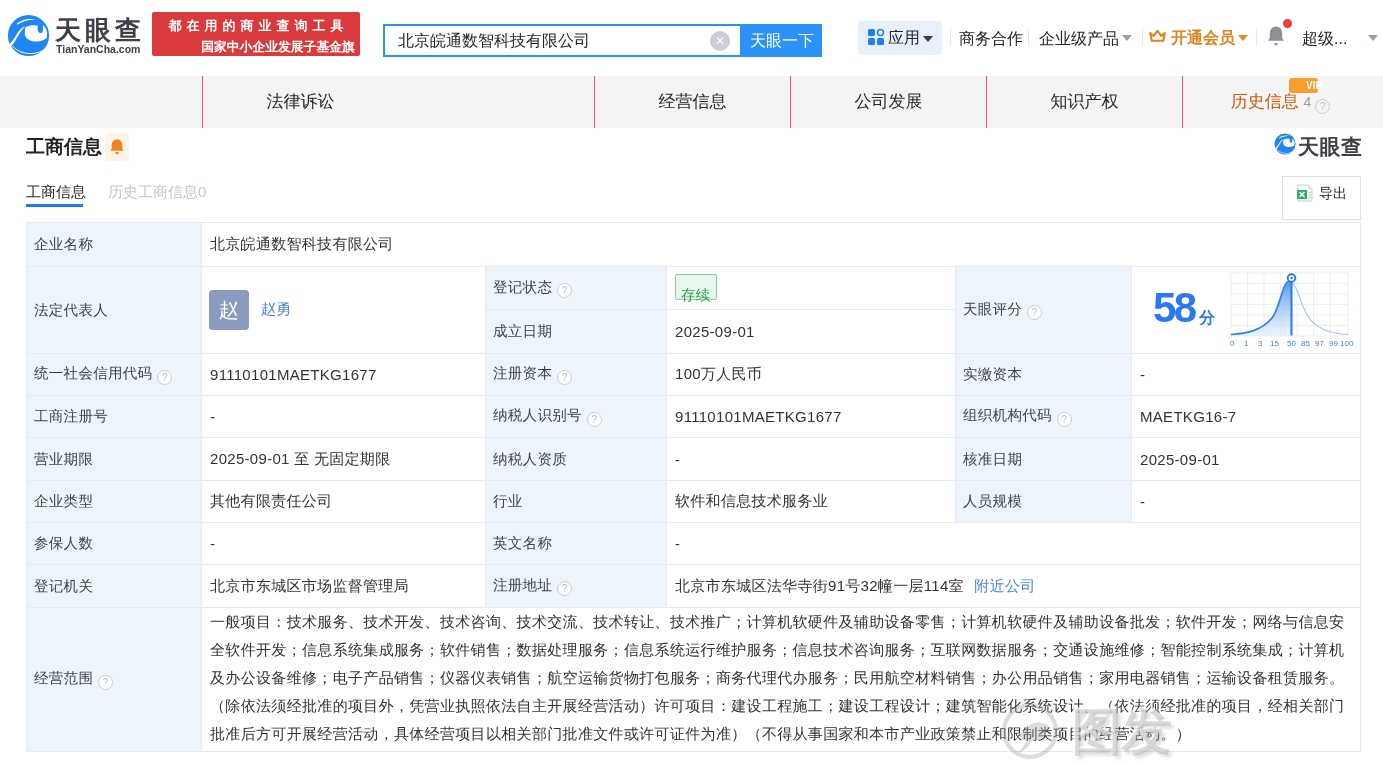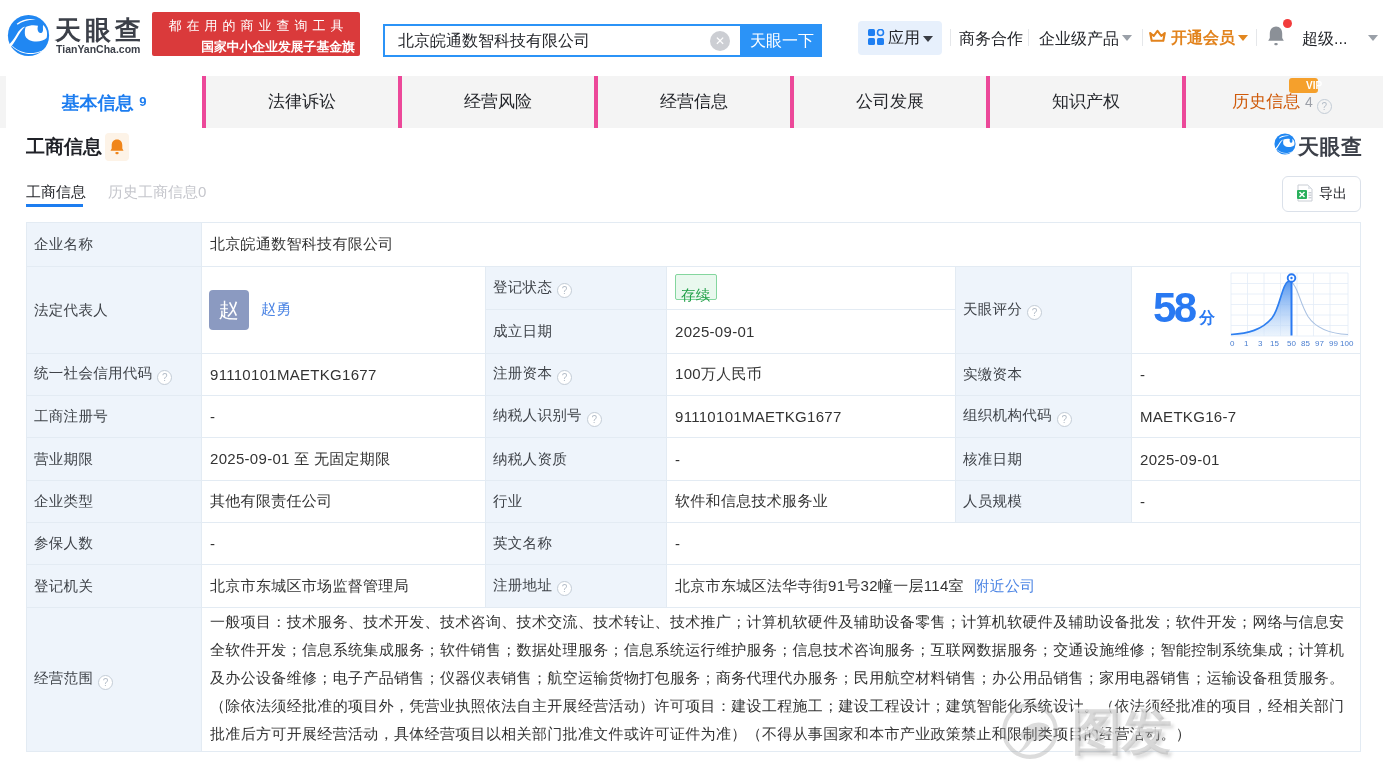--- a/index.html
+++ b/index.html
@@ -6,21 +6,21 @@
 html,body { width:1383px; height:765px; overflow:hidden; background:#fff;
   font-family:"Liberation Sans", sans-serif; }
 .abs { position:absolute; }
 #page { position:relative; width:1383px; height:765px; }
 
 
 #hdr { position:absolute; left:0; top:0; width:1383px; height:76px; background:#fff; }
 #logoTxt { position:absolute; left:55px; top:13px; font-size:26px; font-weight:bold; color:#3c4049; letter-spacing:4px;}
 #logoSub { position:absolute; left:56px; top:43px; font-size:10.5px; font-weight:bold; color:#3c4049; letter-spacing:0px;}
 #redbox { position:absolute; left:152px; top:12px; width:208px; height:44px; background:#da3a3b; border-radius:2px; color:#fff; text-align:center; }
-#redbox .l1 { font-size:13px; font-weight:normal; letter-spacing:5px; margin-top:5px; text-indent:5px;}
+#redbox .l1 { font-size:13px; font-weight:bold; letter-spacing:5px; margin-top:5px; text-indent:5px;}
 #redbox .l2 { font-size:12.8px; font-weight:bold; letter-spacing:0px; margin-top:4px;margin-left:44px; }
 
 #stabs { position:absolute; left:389px; top:2px; height:22px; border-bottom:2px solid #3a3f47; padding-bottom:0; width:227px;}
 .stab { position:absolute; top:0; height:22px; line-height:22px; font-size:15px; font-weight:600; color:#16181d; text-align:center;}
 .stab.on { background:#2b93f7; color:#fff; width:52px; }
 #sinput { position:absolute; left:383px; top:24px; width:359px; height:33px; border:2px solid #2b93f7; background:#fff; line-height:29px; font-size:16px; color:#24262b; padding-left:13px;}
 #sclear { position:absolute; left:710px; top:31px; width:20px; height:20px; border-radius:50%; background:#ccced3; color:#fff; text-align:center; line-height:20px; font-size:12px;}
 #sbtn { position:absolute; left:742px; top:24px; width:80px; height:33px; background:#2b93f7; color:#fff; font-size:16px; text-align:center; line-height:33px;}
 
 #appchip { position:absolute; left:858px; top:21px; width:84px; height:34px; background:#e7f0fc; border-radius:4px;}
@@ -28,33 +28,33 @@
 .tri { display:inline-block; width:0; height:0; border-left:5px solid transparent; border-right:5px solid transparent; border-top:6px solid #3a3d44; }
 .tri.gray { border-top-color:#9aa0a8; }
 .tri.orange { border-top-color:#e2871f; }
 .hdrlink { position:absolute; top:29px; font-size:16px; color:#24262b; }
 .vline { position:absolute; top:29px; width:1px; height:17px; background:#e5e7ea; }
 #vip { position:absolute; left:1171px; top:28px; font-size:16px; font-weight:bold; color:#e2831d; }
 #super { position:absolute; left:1302px; top:29px; font-size:16px; color:#24262b;}
 
 
 #tabbar { position:absolute; left:0; top:76px; width:1383px; height:52px; background:#f4f4f4; }
-.mtab { position:absolute; top:0; height:52px; line-height:52px; text-align:center; width:196px; font-size:17px; color:#24262b; border-left:4px solid #ec4899;}
+.mtab { position:absolute; top:0; height:52px; line-height:52px; text-align:center; width:196px; font-size:17px; color:#24262b; border-left:1px solid #ec4899;}
 .mtab.first { left:6px; background:#fff; color:#1d7df0; font-weight:bold; font-size:18px; border-left:none;}
 .mtab.first .n9 { font-size:13px; color:#1d7df0; vertical-align:3px; margin-left:2px;}
 
 
 #secTitle { position:absolute; left:26px; top:134px; font-size:19px; font-weight:bold; color:#202228; }
 #bellchip { position:absolute; left:105px; top:133px; width:24px; height:28px; background:#fdf3e7; border-radius:4px; }
 #minilogoTxt { position:absolute; left:1298px; top:133px; font-size:21px; font-weight:bold; color:#3c4049; letter-spacing:0.5px;}
 
 #subtab1 { position:absolute; left:26px; top:183px; font-size:15px; color:#24262b; }
 #subtab1u { position:absolute; left:26px; top:204px; width:57px; height:3px; background:#1d7df0; }
 #subtab2 { position:absolute; left:108px; top:183px; font-size:15px; color:#c5c6cc; }
-#exportbtn { position:absolute; left:1282px; top:176px; width:79px; height:36px; border:1px solid #dbe1ea; border-radius:6px; background:#fff;}
+#exportbtn { position:absolute; left:1282px; top:176px; width:79px; height:44px; border:1px solid #dbe1ea; border-radius:0; background:#fff;}
 #exportbtn span { position:absolute; left:36px; top:8px; font-size:14px; color:#24262b; }
 
 
 table { border-collapse:collapse; table-layout:fixed; }
 #tbl { position:absolute; left:26px; top:222px; width:1334px; }
 #tbl td { border:1px solid #e3ebf3; font-size:15px; letter-spacing:0.3px; color:#333; padding:0 0 0 8px; vertical-align:middle; }
 #tbl td.lb { background:#eef4fb; color:#3f4349; font-size:14.5px; padding-left:7px; }
 #tbl td.v { background:#fff; }
 .qm { display:inline-block; width:15px; height:15px; border:1px solid #c3ccd6; border-radius:50%; color:#b4bdc8; font-size:10px; line-height:13px; text-align:center; vertical-align:-2.5px; margin-left:5px; background:#fff;}
 .tag { display:inline-block; height:26px; line-height:24px; padding:8px 5px; background:#e9f8ee; border:1px solid #84d69e; border-radius:2px; color:#22a049; font-size:14.5px; }
@@ -114,23 +114,21 @@
     <svg class="abs" style="left:1267px;top:25px" width="18" height="22" viewBox="0 0 18 22">
       <path d="M9 1.5 C13 1.5 15.2 4.6 15.2 8.6 L15.2 13 L16.8 15.8 L1.2 15.8 L2.8 13 L2.8 8.6 C2.8 4.6 5 1.5 9 1.5 Z" fill="#8b9097"></path>
       <rect x="7.3" y="18" width="3.4" height="2.3" rx="1.1" fill="#8b9097"></rect>
     </svg>
     <div class="abs" style="left:1283px;top:19px;width:9px;height:9px;border-radius:50%;background:#f23c3c"></div>
     <div id="super">超级...</div>
     <div class="tri gray abs" style="left:1368px;top:35px"></div>
   </div>
 
   <div id="tabbar">
-    <div class="mtab first">基本信息<span class="n9"> 9</span></div>
     <div class="mtab" style="left:202px">法律诉讼</div>
-    <div class="mtab" style="left:398px">经营风险</div>
     <div class="mtab" style="left:594px">经营信息</div>
     <div class="mtab" style="left:790px">公司发展</div>
     <div class="mtab" style="left:986px">知识产权</div>
     <div class="mtab" style="left:1182px;color:#cf5a0a">历史信息 <span style="color:#9ca0a8;font-size:14px">4</span><span class="qm" style="margin-left:4px;background:transparent">?</span></div>
     <div class="abs" style="left:1289px;top:2px;width:29px;height:15px;background:#f5a02c;border-radius:3px;color:#fff;font-size:10px;font-weight:bold;text-align:center;line-height:15px;padding-left:17px;">VIP</div>
   </div>
 
   <div id="secTitle">工商信息</div>
   <div id="bellchip">
     <svg class="abs" style="left:5px;top:6px" width="14" height="16" viewBox="0 0 14 16">

